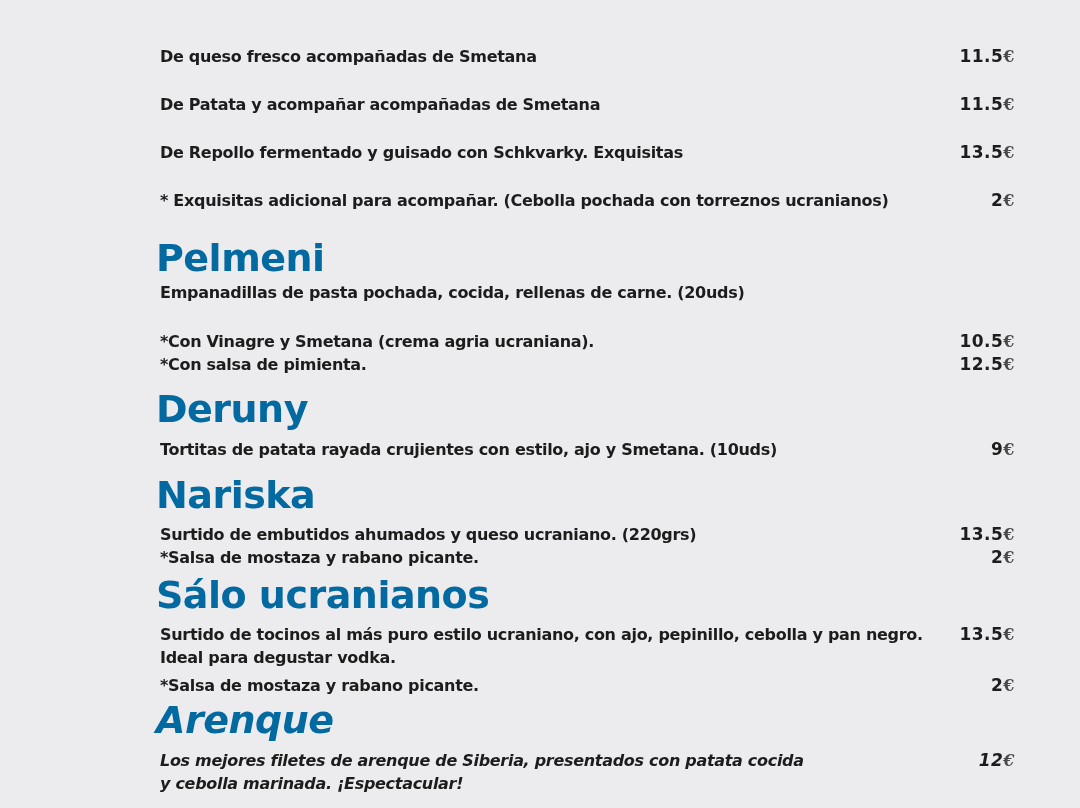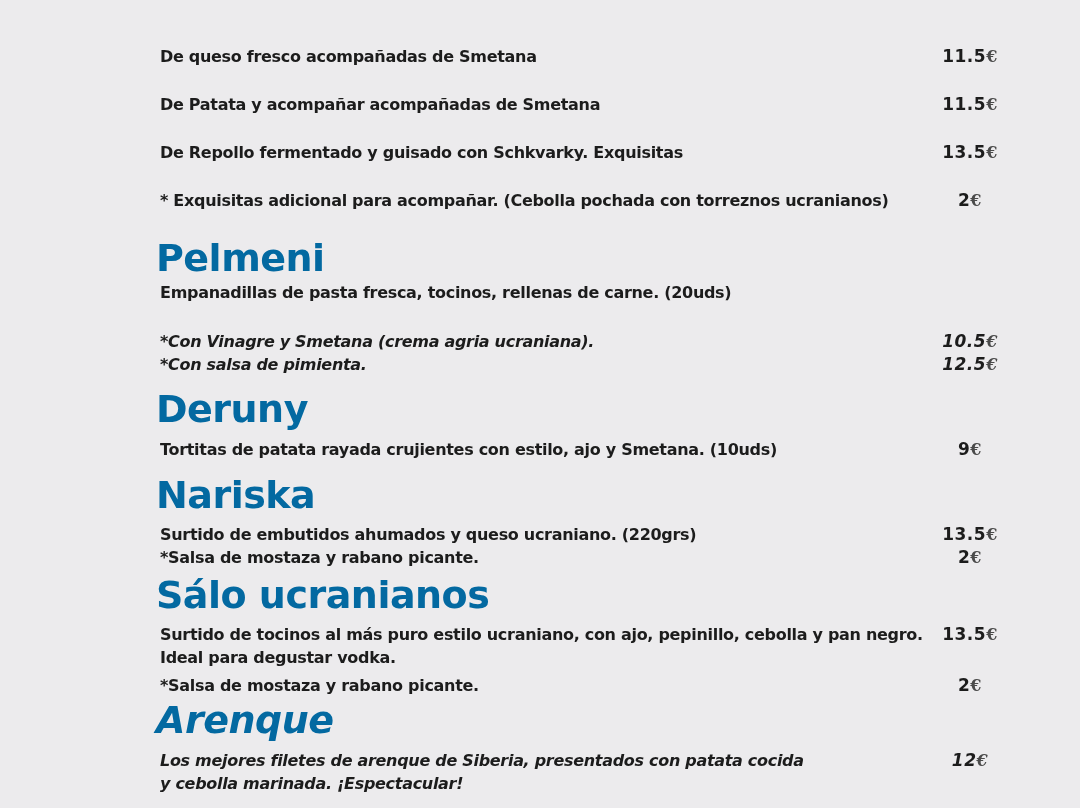--- a/index.html
+++ b/index.html
@@ -20,21 +20,21 @@
   .desc {
     flex: 1 1 auto;
     font-size: 16px;
     line-height: 23px;
     letter-spacing: -0.3px;
     white-space: pre;
   }
   .price {
     flex: 0 0 90px;
     width: 90px;
-    text-align: center;
+    text-align: right;
     font-size: 17px;
     line-height: 23px;
     letter-spacing: 0.5px;
     white-space: nowrap;
   }
   .currency {
     font-family: "DejaVu Serif", "Liberation Serif", serif;
     font-weight: 600;
     font-size: 16px;
     color: #4A4A4A;
@@ -48,21 +48,21 @@
     margin-left: -4px;
   }
   .section-desc {
     font-size: 16px;
     line-height: 23px;
     letter-spacing: -0.3px;
     white-space: pre;
     margin-top: 2px;
   }
   .s-pelmeni { margin-top: 23px; }
-  .s-pelmeni .items { margin-top: 26px; font-style: italic; }
+  .s-pelmeni .items { margin-top: 26px; }
   .s-deruny { margin-top: 12px; }
   .s-deruny .items { margin-top: 8px; }
   .s-nariska { margin-top: 13px; }
   .s-nariska .items { margin-top: 7px; }
   .s-salo { margin-top: 5px; }
   .s-salo .items { margin-top: 7px; }
   .s-salo .item-row + .item-row { margin-top: 5px; }
   .s-arenque { margin-top: 2px; font-style: italic; }
   .s-arenque .items { margin-top: 8px; }
   .s-sproti { margin-top: 13px; }
@@ -86,21 +86,21 @@
       <div class="price"><span>13.5</span><span class="currency">€</span></div>
     </div>
     <div class="item-row">
       <div class="desc">* Exquisitas adicional para acompañar. (Cebolla pochada con torreznos ucranianos)</div>
       <div class="price"><span>2</span><span class="currency">€</span></div>
     </div>
   </div>
 
   <section class="menu-section s-pelmeni">
     <h2 class="section-title">Pelmeni</h2>
-    <p class="section-desc">Empanadillas de pasta fresca, tocinos, rellenas de carne. (20uds)</p>
+    <p class="section-desc">Empanadillas de pasta pochada, cocida, rellenas de carne. (20uds)</p>
     <div class="items">
       <div class="item-row">
         <div class="desc">*Con Vinagre y Smetana (crema agria ucraniana).</div>
         <div class="price"><span>10.5</span><span class="currency">€</span></div>
       </div>
       <div class="item-row">
         <div class="desc">*Con salsa de pimienta.</div>
         <div class="price"><span>12.5</span><span class="currency">€</span></div>
       </div>
     </div>

